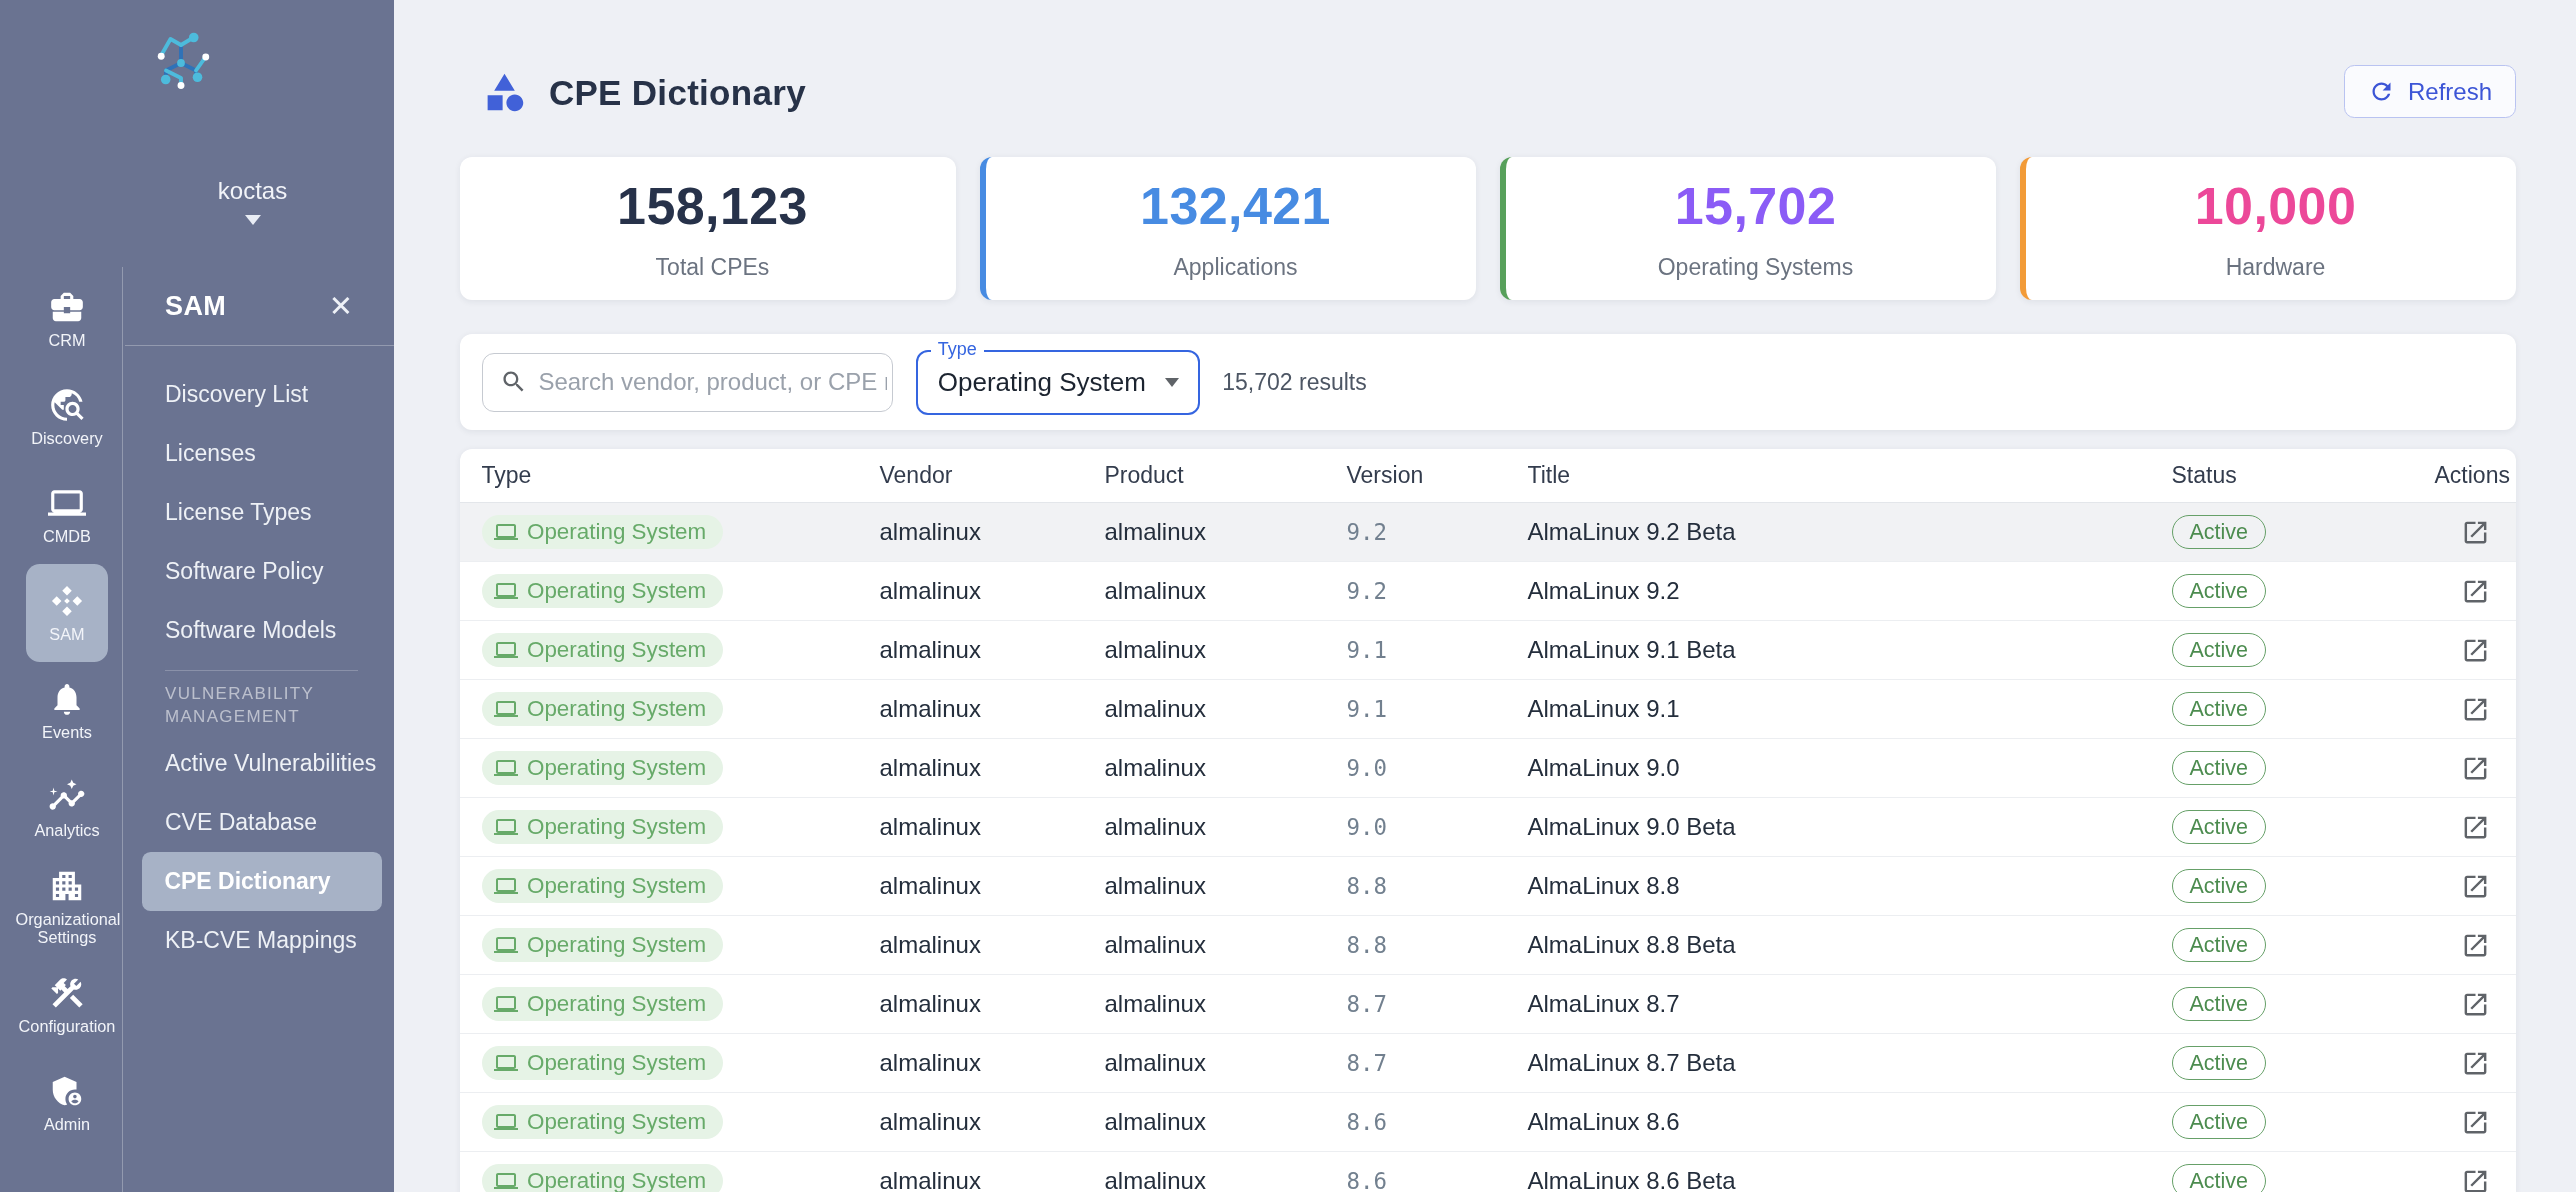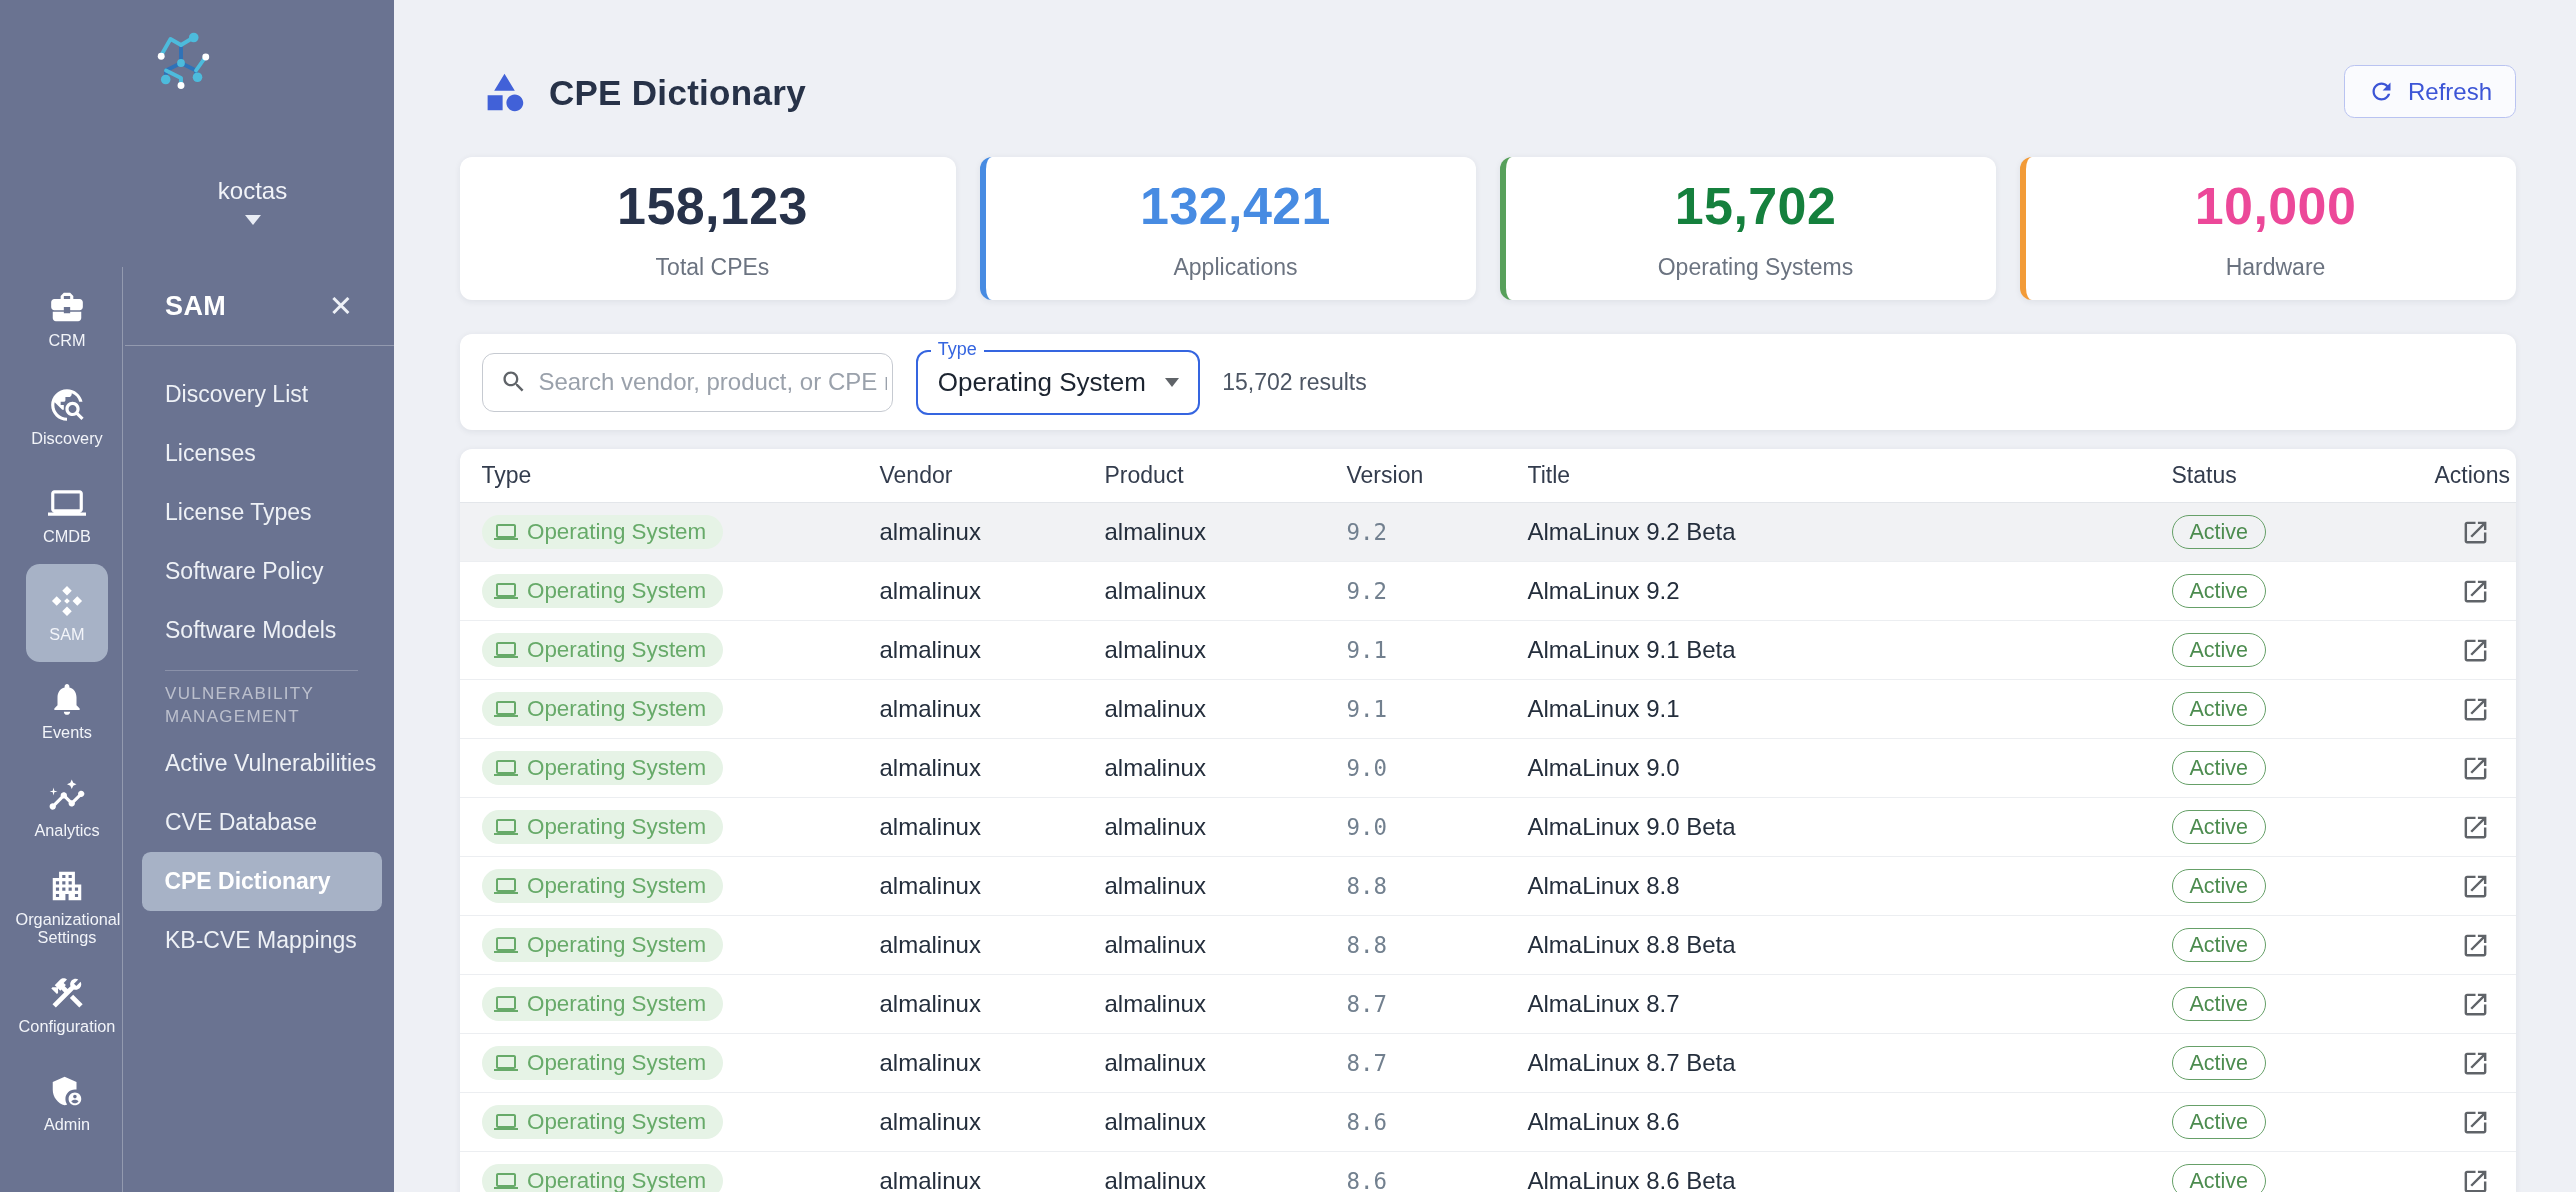--- a/index.html
+++ b/index.html
@@ -266,21 +266,21 @@
   <section class="cards">
     <div class="card">
       <div class="card-value" style="color: rgb(39, 50, 74);">158,123</div>
       <div class="card-label">Total CPEs</div>
     </div>
     <div class="card" style="border-left: 6.9px solid rgb(71, 139, 226);">
       <div class="card-value" style="color: rgb(71, 139, 226);">132,421</div>
       <div class="card-label">Applications</div>
     </div>
     <div class="card" style="border-left: 6.9px solid rgb(87, 160, 91);">
-      <div class="card-value" style="color: #15803d; text-align: center;">15,702</div>
+      <div class="card-value" style="color: #8b5cf6; text-align: center;">15,702</div>
       <div class="card-label">Operating Systems</div>
     </div>
     <div class="card" style="border-left: 6.9px solid rgb(242, 155, 56);">
       <div class="card-value" style="color: #ec4899;">10,000</div>
       <div class="card-label">Hardware</div>
     </div>
   </section>
 
   <section class="filter-card">
     <div class="search-box">

